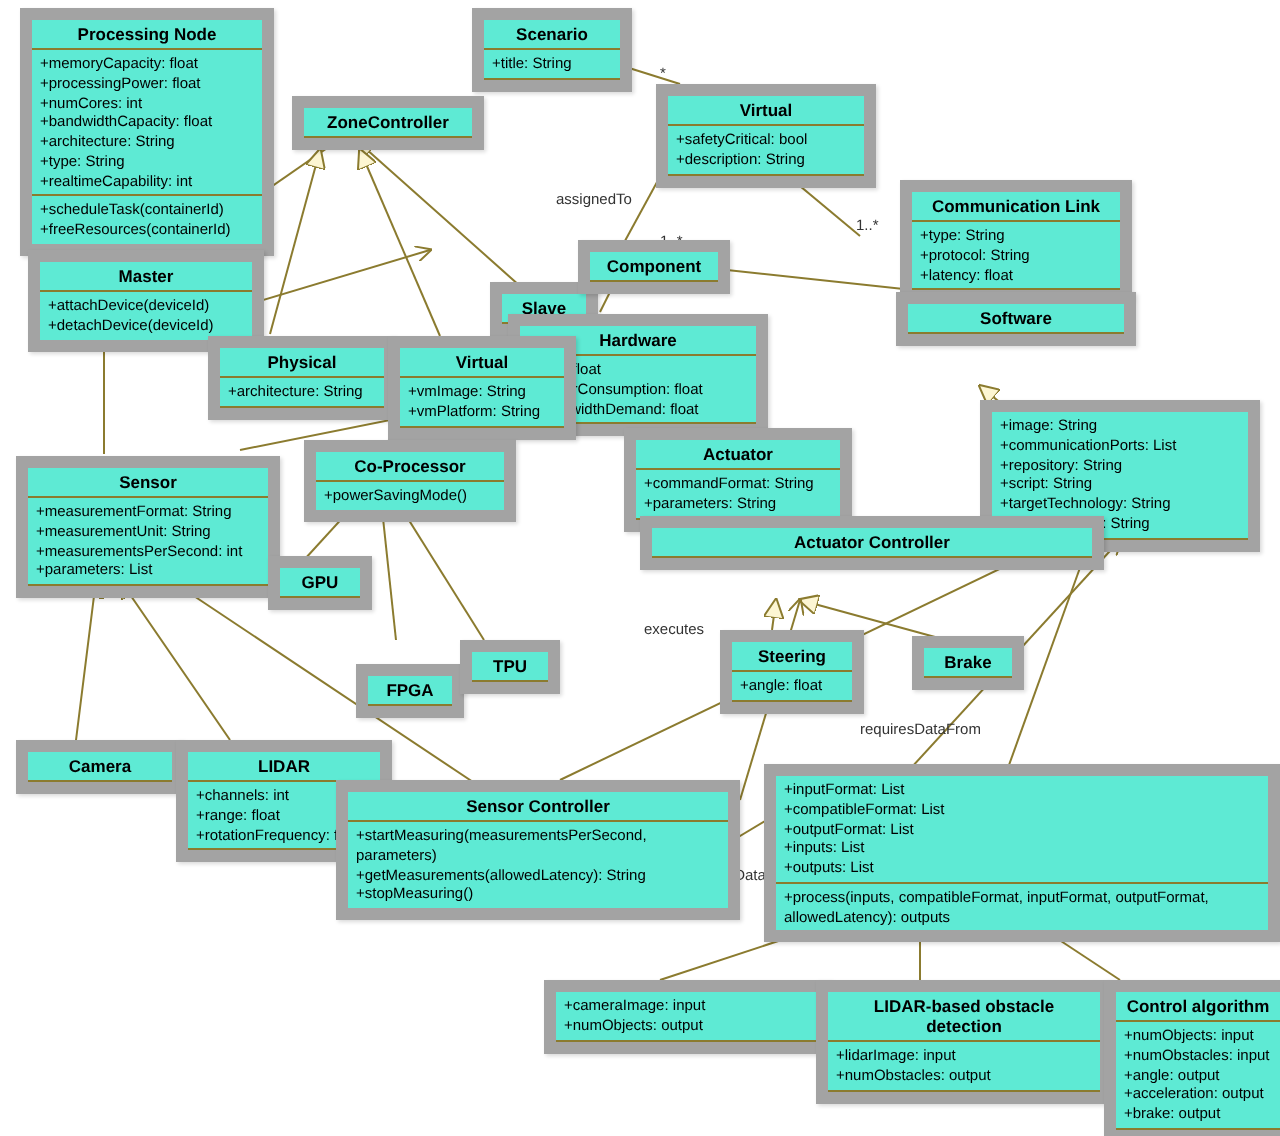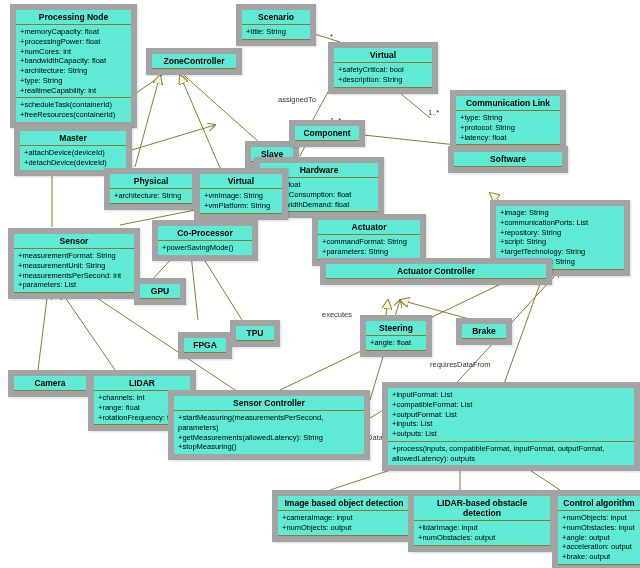--- a/index.html
+++ b/index.html
@@ -228,21 +228,20 @@
   <div class="class-name">Sensor Controller</div>
   <div class="class-ops">+startMeasuring(measurementsPerSecond, parameters)<br>+getMeasurements(allowedLatency): String<br>+stopMeasuring()</div>
 </div>
 
 <div class="class-box" style="left:382px;top:382px;width:246px">
   <div class="class-attrs">+inputFormat: List <string><br>+compatibleFormat: List <string><br>+outputFormat: List <string><br>+inputs: List<string><br>+outputs: List<string></string></string></string></string></string></div>
   <div class="class-ops">+process(inputs, compatibleFormat, inputFormat, outputFormat, allowedLatency): outputs</div>
 </div>
 
 <div class="class-box" style="left:272px;top:490px;width:132px">
-  <div class="class-name">Image based object detection</div>
   <div class="class-attrs">+cameraImage: input<br>+numObjects: output</div>
 </div>
 <div class="class-box" style="left:408px;top:490px;width:136px">
   <div class="class-name">LIDAR-based obstacle detection</div>
   <div class="class-attrs">+lidarImage: input<br>+numObstacles: output</div>
 </div>
 <div class="class-box" style="left:552px;top:490px;width:82px">
   <div class="class-name">Control algorithm</div>
   <div class="class-attrs">+numObjects: input<br>+numObstacles: input<br>+angle: output<br>+acceleration: output<br>+brake: output</div>
 </div>

